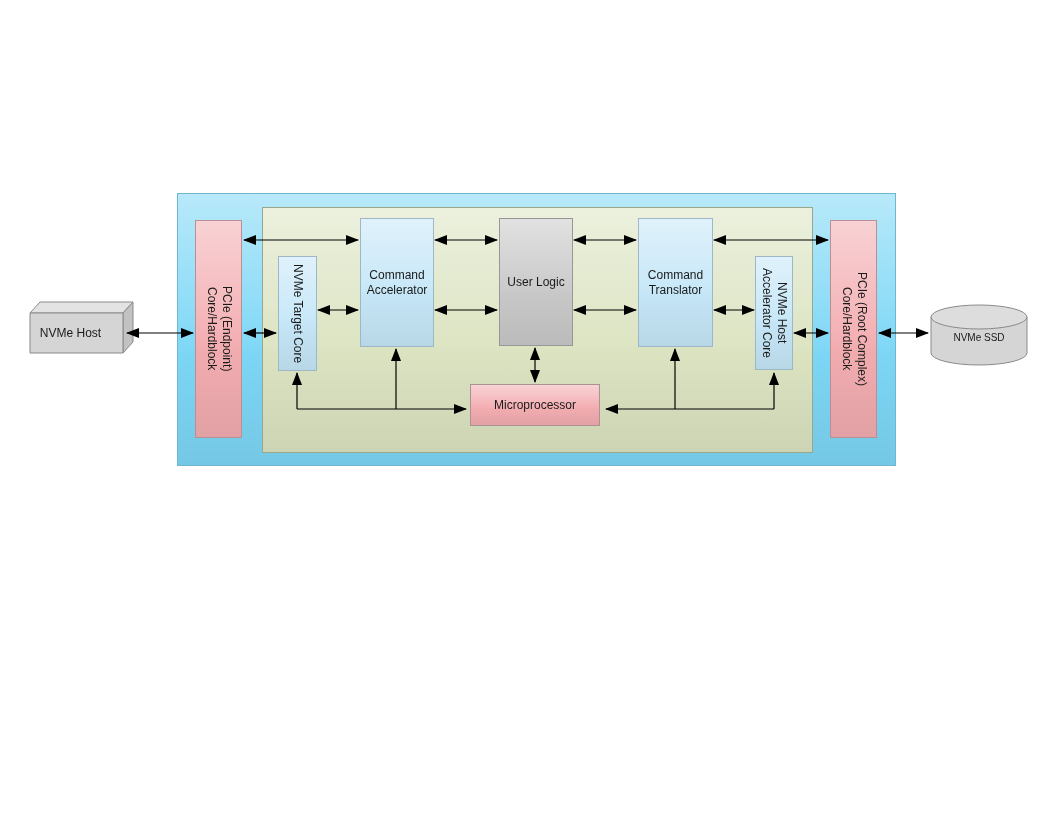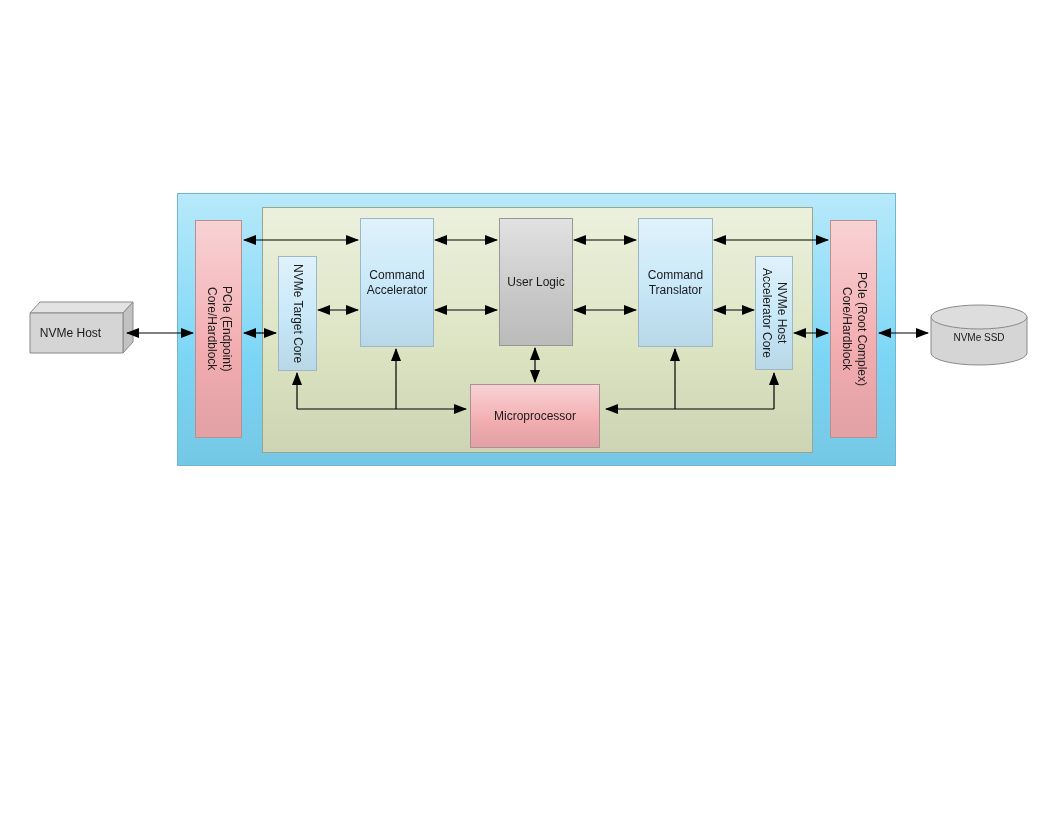--- a/index.html
+++ b/index.html
@@ -24,21 +24,21 @@
 
   .pcie-ep { --fill: var(--pcie-fill);       left:195px; top:220px; width:47px;  height:218px; border:1px solid #b98f92; }
   .pcie-rc { --fill: var(--pcie-fill);       left:830px; top:220px; width:47px;  height:218px; border:1px solid #b98f92; }
 
   .tcore   { --fill: var(--core-fill);       left:278px; top:256px; width:39px;  height:115px; border:1px solid #9db7c6; }
   .hacore  { --fill: var(--core-fill);       left:755px; top:256px; width:38px;  height:114px; border:1px solid #9db7c6; }
   .caccel  { --fill: var(--core-fill);       left:360px; top:218px; width:74px;  height:129px; border:1px solid #9db7c6; }
   .ctransl { --fill: var(--core-fill);       left:638px; top:218px; width:75px;  height:129px; border:1px solid #9db7c6; }
 
   .ulogic  { --fill: var(--user-logic-fill); left:499px; top:218px; width:74px;  height:128px; border:1px solid #979797; }
-  .micro   { --fill: var(--micro-fill);      left:470px; top:384px; width:130px; height:64px;  border:1px solid #a89294; }
+  .micro   { --fill: var(--micro-fill);      left:470px; top:384px; width:130px; height:42px;  border:1px solid #a89294; }
 
   .hostlabel { left:30px;  top:313px; width:81px; height:40px; display:flex; align-items:center; justify-content:center; font-size:12px; }
   .ssdlabel  { left:931px; top:317px; width:96px; height:40px; display:flex; align-items:center; justify-content:center; font-size:10px; }
 
   svg.overlay { position:absolute; left:0; top:0; width:1056px; height:816px; pointer-events:none; }
   .wire  { stroke:#000; stroke-width:1.2; fill:none; }
   .face-front { fill: var(--device-fill); stroke:#8a8a8a; stroke-linejoin:round; }
   .face-top   { fill:#e3e3e3;             stroke:#8a8a8a; stroke-linejoin:round; }
   .face-side  { fill:#c2c2c2;             stroke:#8a8a8a; stroke-linejoin:round; }
   .cyl-body   { fill: var(--device-fill); stroke:#8a8a8a; }

